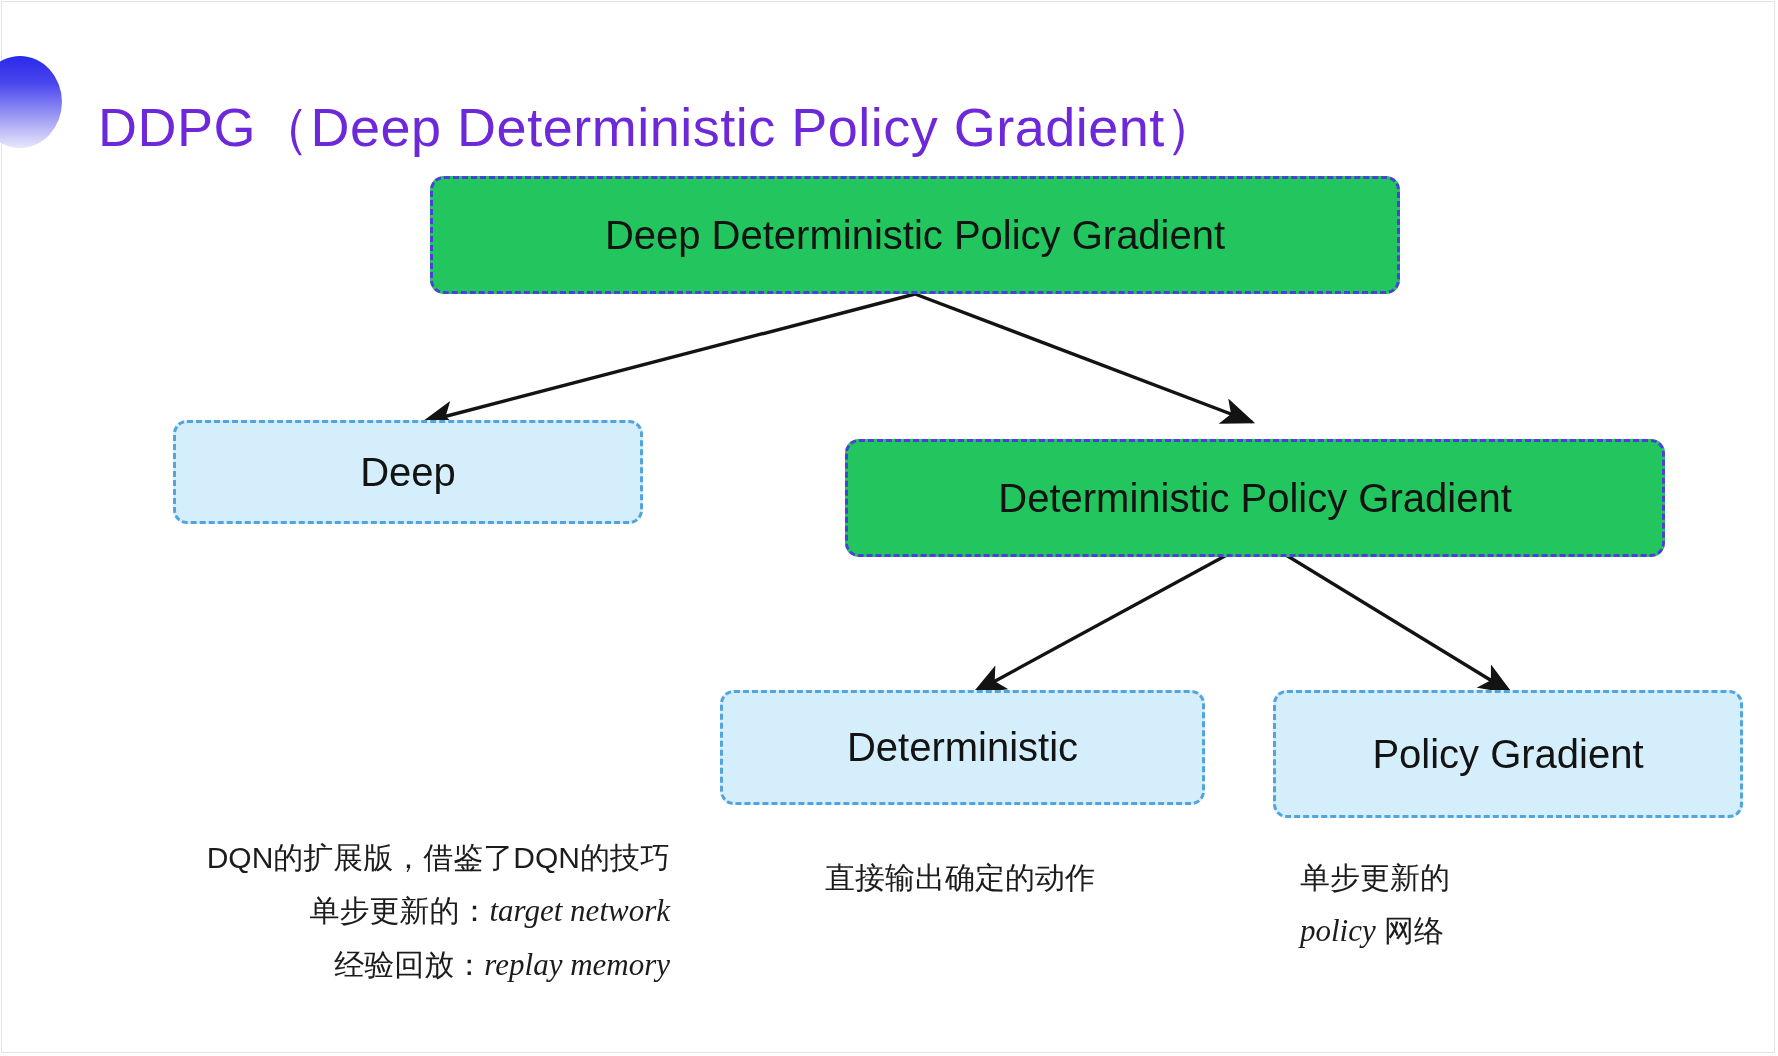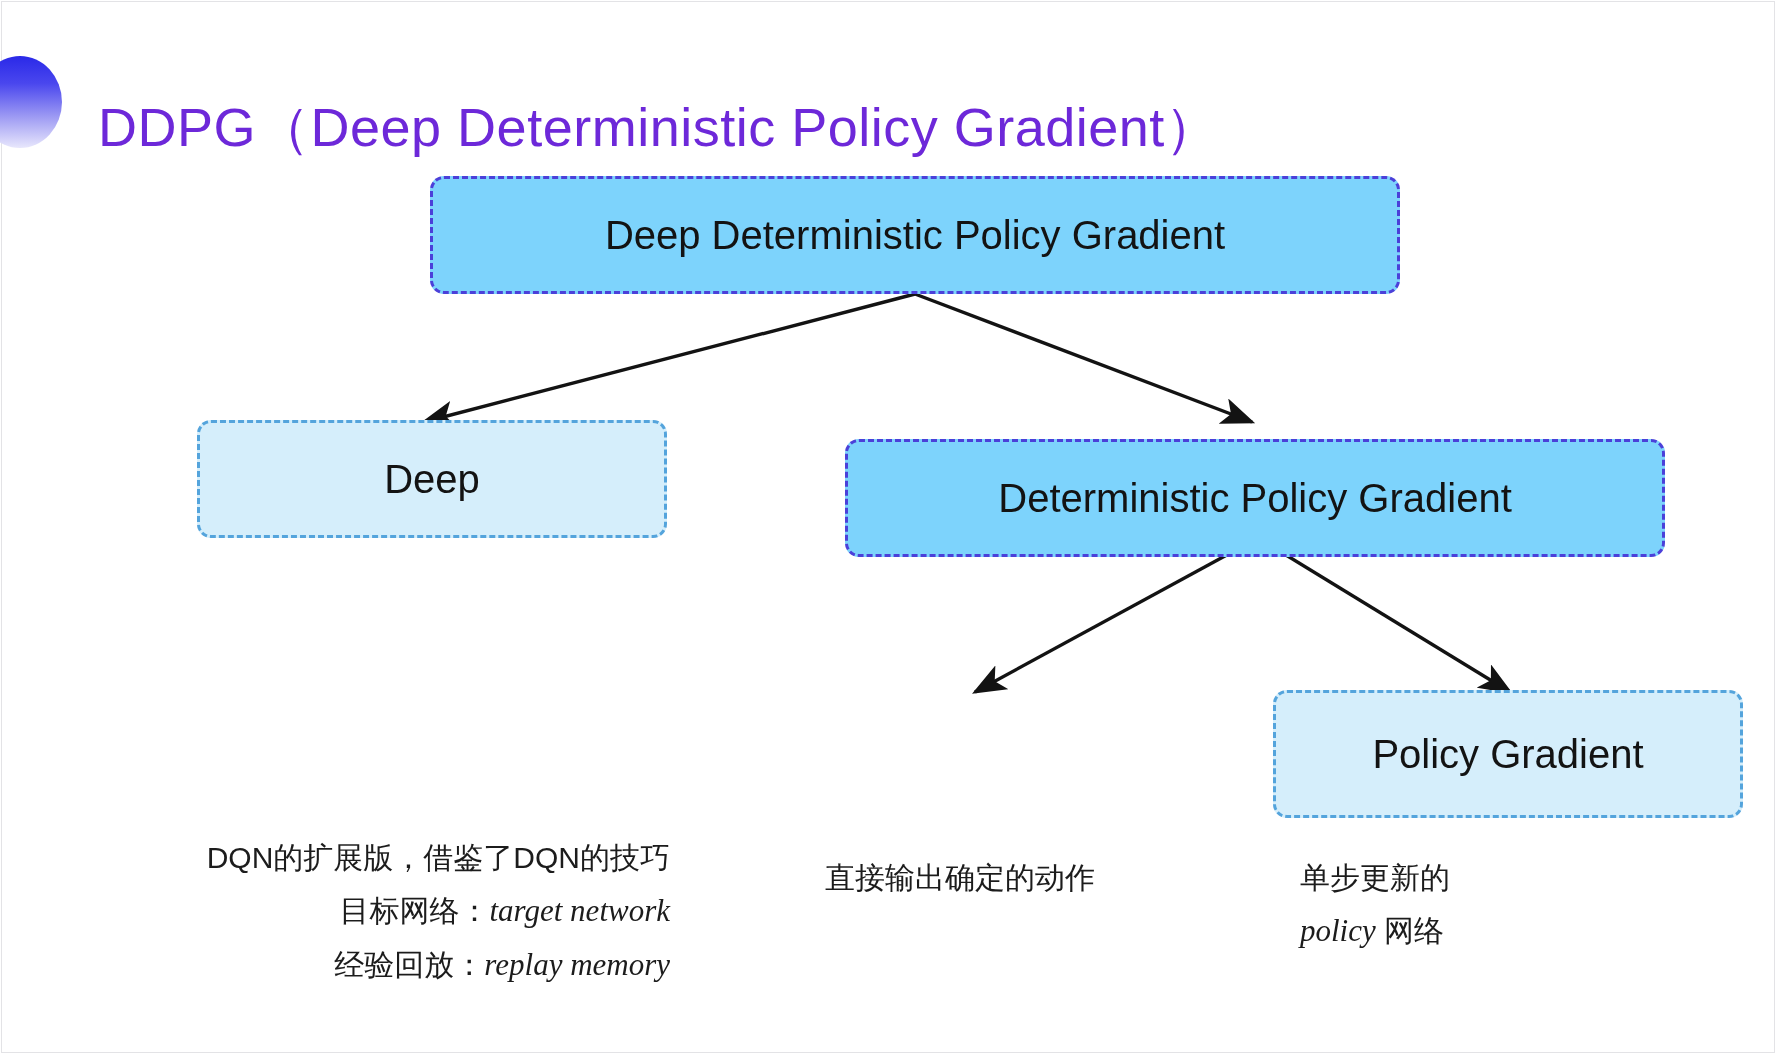--- a/index.html
+++ b/index.html
@@ -71,30 +71,30 @@
     box-sizing: border-box;
     border-radius: 14px;
     display: flex;
     align-items: center;
     justify-content: center;
     text-align: center;
     color: #131313;
     font-weight: 400;
   }
   .node.purple {
-    background: #7dd3fc;
+    background: #22c55e;
     border: 3px dashed #4b40d9;
   }
   .node.blue {
     background: #d5eefb;
     border: 3px dashed #54a4dc;
   }
 
   #node-root   { left: 430px; top: 176px;  width: 970px; height: 118px; font-size: 40px; }
-  #node-deep   { left: 173px; top: 420px;  width: 470px; height: 118px; font-size: 40px; margin-left: 24px; }
+  #node-deep   { left: 173px; top: 420px;  width: 470px; height: 104px; font-size: 40px; }
   #node-dpg    { left: 845px; top: 420px;  width: 820px; height: 118px; font-size: 40px; margin-top: 19px; }
   #node-det    { left: 720px; top: 690px;  width: 485px; height: 115px; font-size: 40px; }
   #node-pg     { left: 1273px; top: 690px; width: 470px; height: 128px; font-size: 40px; }
 
   
   .caption {
     position: absolute;
     color: #1c1c1c;
     font-size: 30px;
     line-height: 1.74;
@@ -143,26 +143,27 @@
 
     <line x1="1258" y1="538" x2="1510" y2="692" stroke="#131313" stroke-width="3.4" marker-end="url(#arrowhead)"></line>
   </svg>
 
   <div id="node-root" class="node purple">Deep Deterministic Policy Gradient</div>
 
   <div id="node-deep" class="node blue">Deep</div>
 
   <div id="node-dpg" class="node purple">Deterministic Policy Gradient</div>
 
+  <div id="node-det" class="node blue">Deterministic</div>
 
   <div id="node-pg" class="node blue">Policy Gradient</div>
 
   <div id="cap-deep" class="caption">
     <span class="line">DQN的扩展版，借鉴了DQN的技巧</span>
-    <span class="line indent"><span>目标网络：</span><span class="ital">target network</span></span>
+    <span class="line indent"><span>单步更新的：</span><span class="ital">target network</span></span>
     <span class="line indent"><span>经验回放：</span><span class="ital">replay memory</span></span>
   </div>
 
   <div id="cap-det" class="caption center-align">
     <span class="line">直接输出确定的动作</span>
   </div>
 
   <div id="cap-pg" class="caption center-align">
     <span class="line">单步更新的</span>
     <span class="line"><span class="ital">policy</span><span> 网络</span></span>

